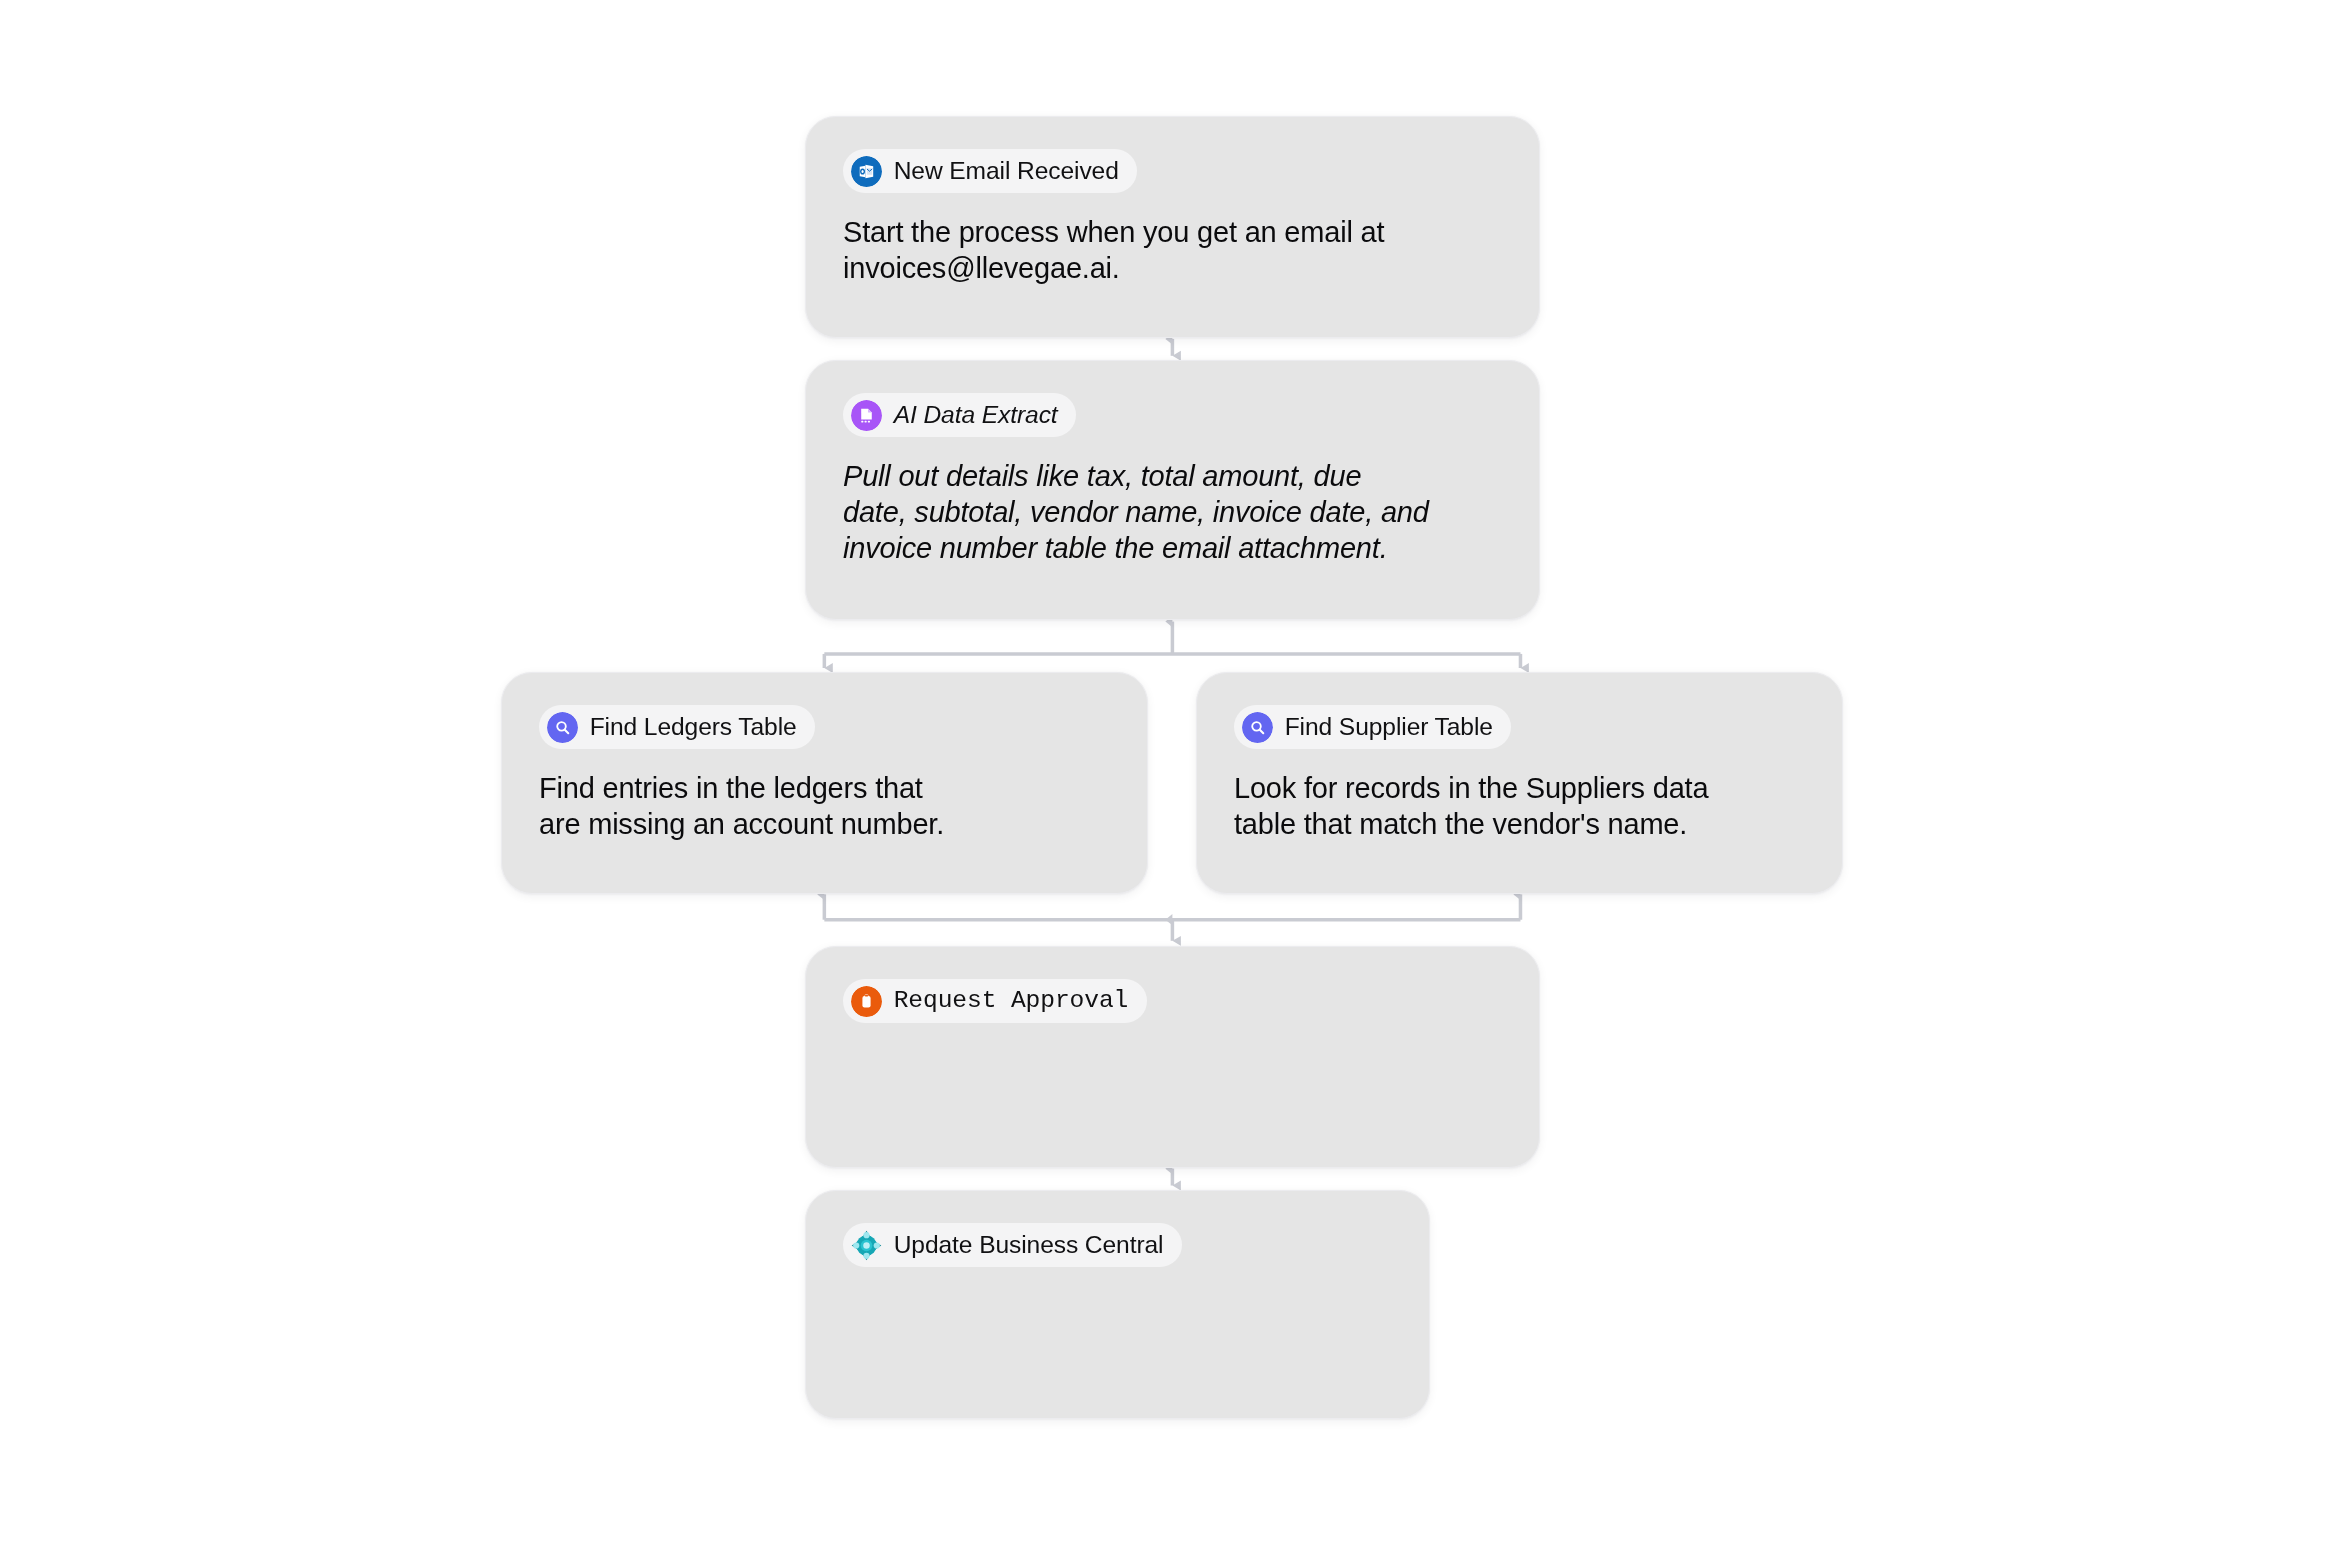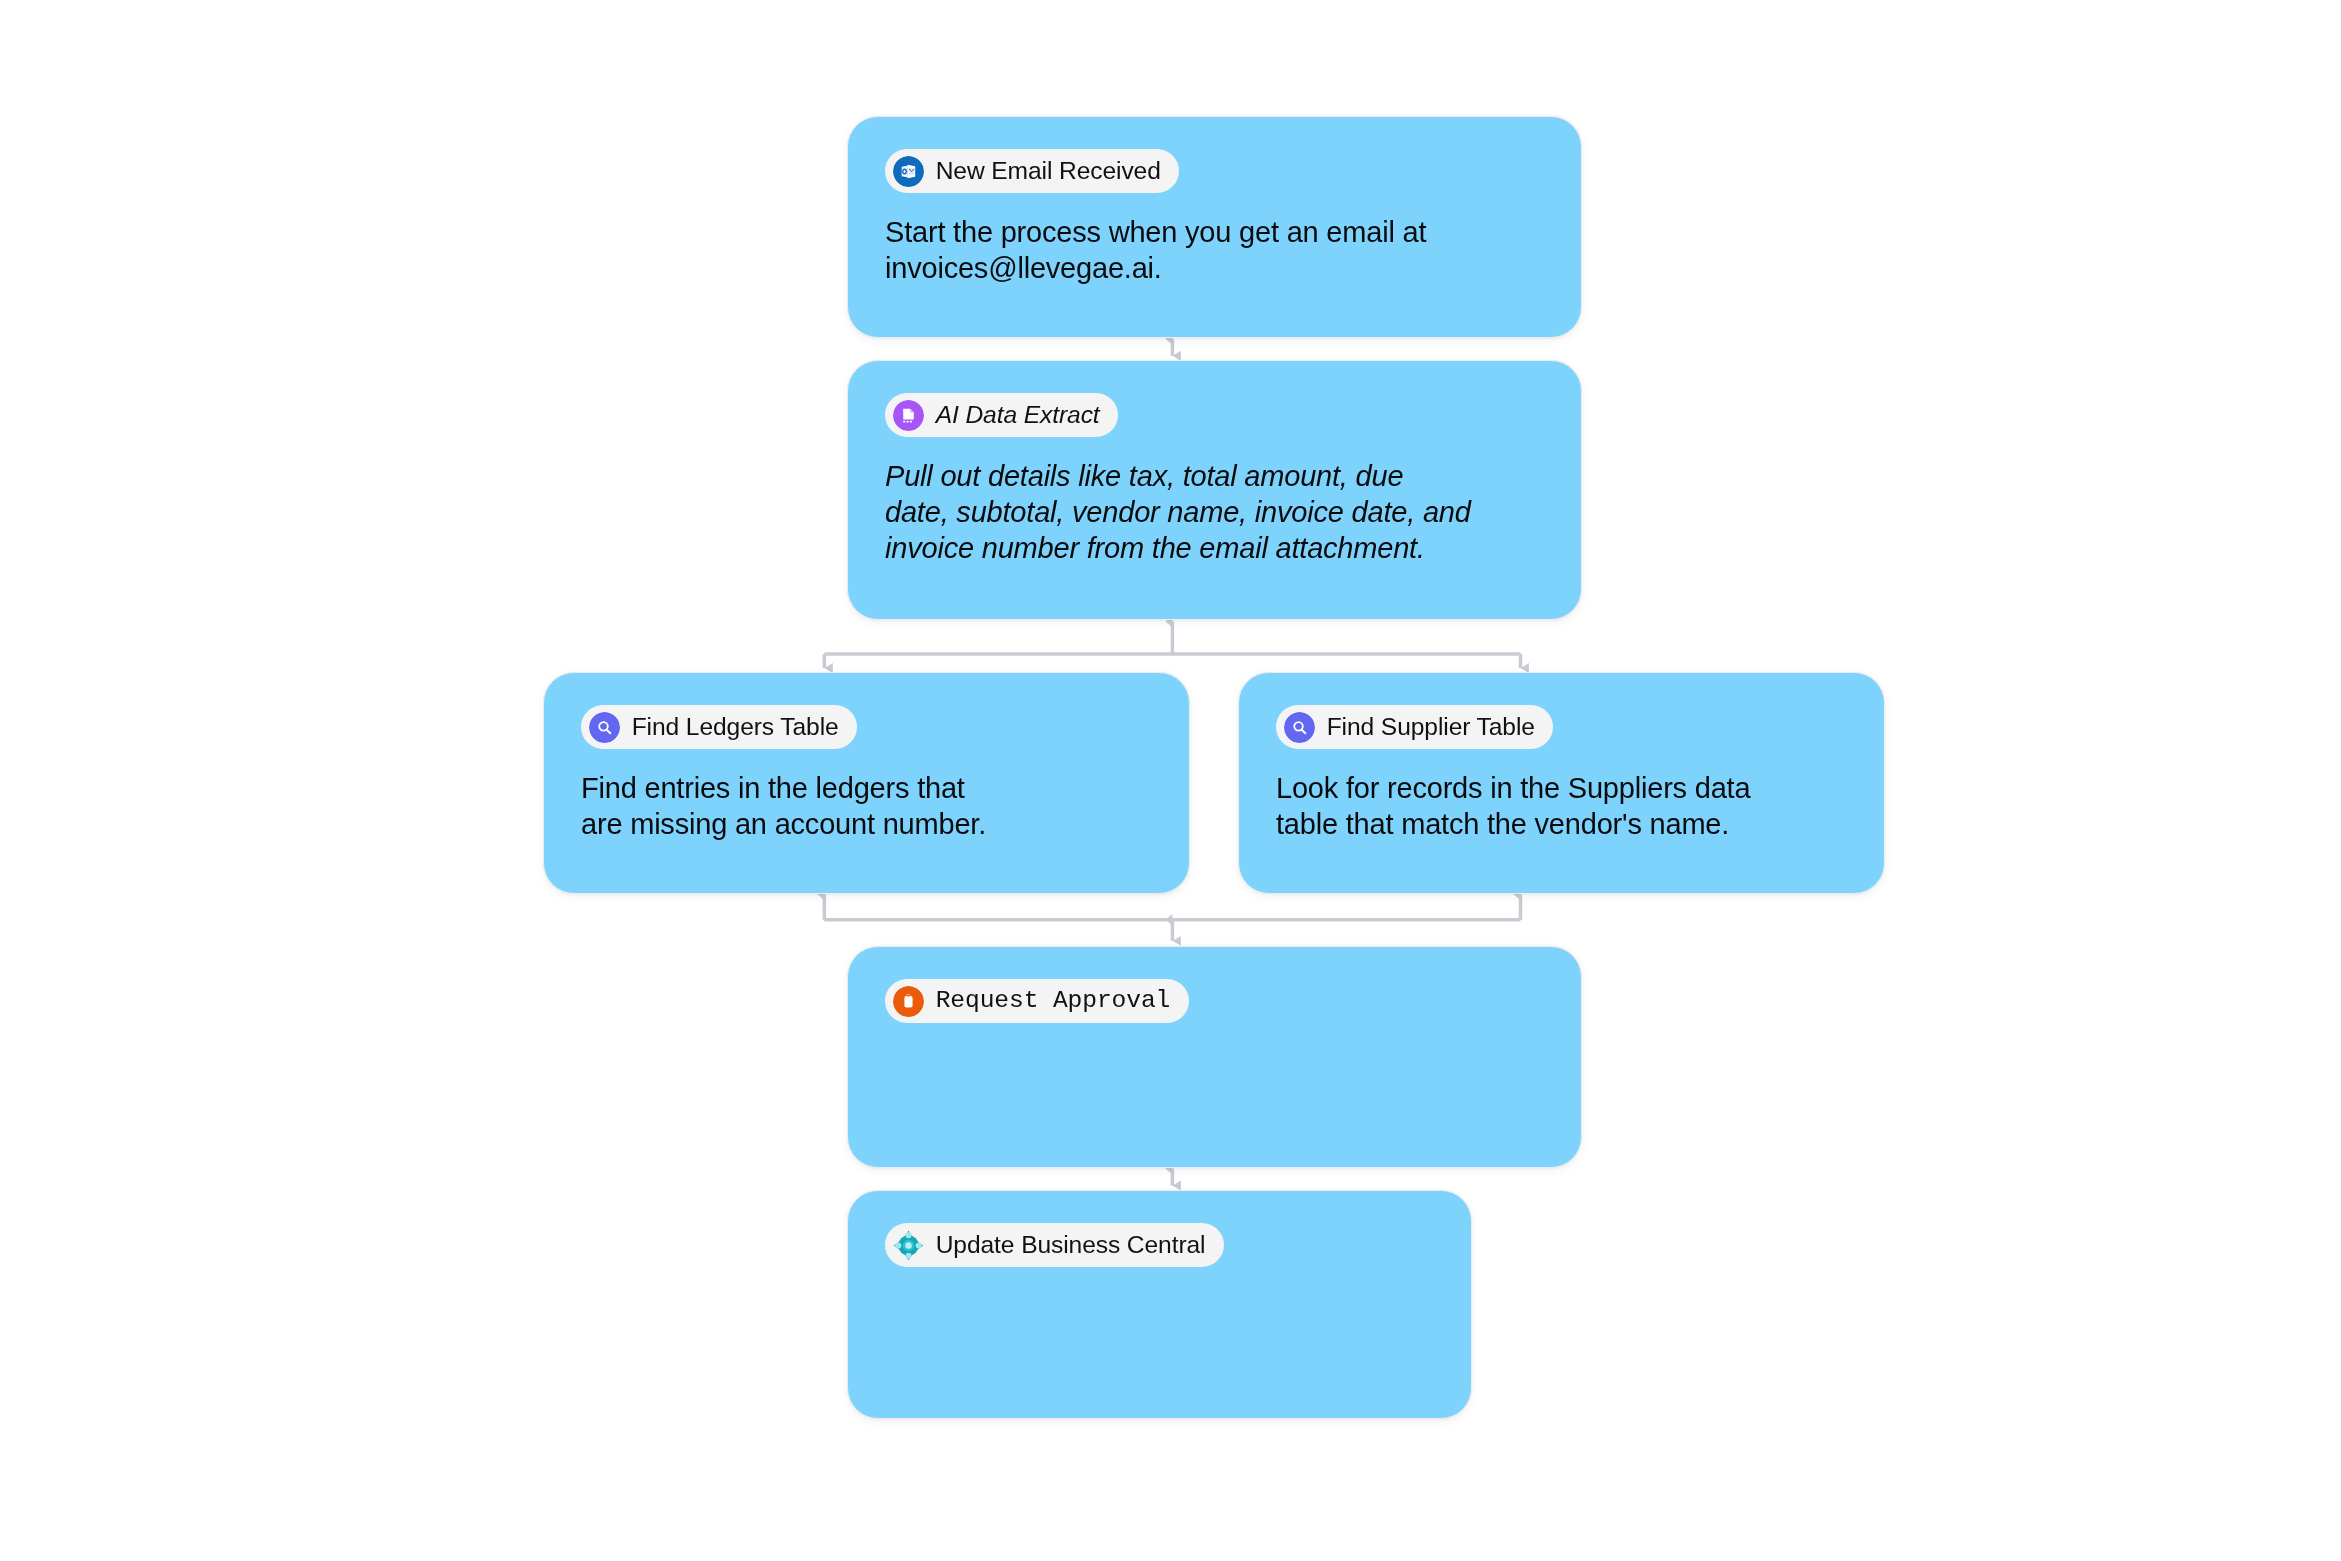--- a/index.html
+++ b/index.html
@@ -30,28 +30,27 @@
     width: 2342px;
     height: 1561px;
     z-index: 1;
     pointer-events: none;
   }
 
   
   .card {
     position: absolute;
     box-sizing: border-box;
-    background: #7dd3fc;
+    background: #e5e5e5;
     border: 1.4px solid #ECECEF;
     border-radius: 31px;
     box-shadow: 0 2.1px 9.8px rgba(16, 18, 34, 0.055),
                 0 0.7px 2.1px rgba(16, 18, 34, 0.04);
     z-index: 2;
     padding: 32px 37px 37px 37px;
-    margin-left: 42px;
   }
 
   .badge {
     display: inline-flex;
     align-items: center;
     gap: 11.3px;
     background: #F4F4F5;
     border-radius: 703px;
     padding: 6.3px 18.3px 6.3px 8.4px;
     height: 44px;
@@ -160,21 +159,21 @@
           <path d="M24.2 12.5 L29.5 17.8 L24.2 17.8 Z" fill="#D8B4FE"></path>
           <rect x="14.5" y="29.4" width="3.1" height="2.6" rx="0.7" fill="#FFFFFF"></rect>
           <rect x="19.2" y="29.4" width="3.1" height="2.6" rx="0.7" fill="#FFFFFF"></rect>
           <rect x="23.9" y="29.4" width="3.1" height="2.6" rx="0.7" fill="#FFFFFF"></rect>
         </svg>
       </span>
       <span class="badge-label">AI Data Extract</span>
     </div>
     <div class="card-desc">Pull out details like tax, total amount, due
 date, subtotal, vendor name, invoice date, and
-invoice number from the email attachment.</div>
+invoice number table the email attachment.</div>
   </div>
 
   <div class="card" id="card-ledgers">
     <div class="badge">
       <span class="badge-icon">
         <svg width="31" height="31" viewBox="0 0 44 44">
           <circle cx="22" cy="22" r="22" fill="#6366F1"></circle>
           <circle cx="20.6" cy="20.4" r="6.1" stroke="#FFFFFF" stroke-width="2.6" fill="none"></circle>
           <line x1="25.2" y1="25.1" x2="30.2" y2="30.2" stroke="#FFFFFF" stroke-width="2.9" stroke-linecap="round"></line>
         </svg>

